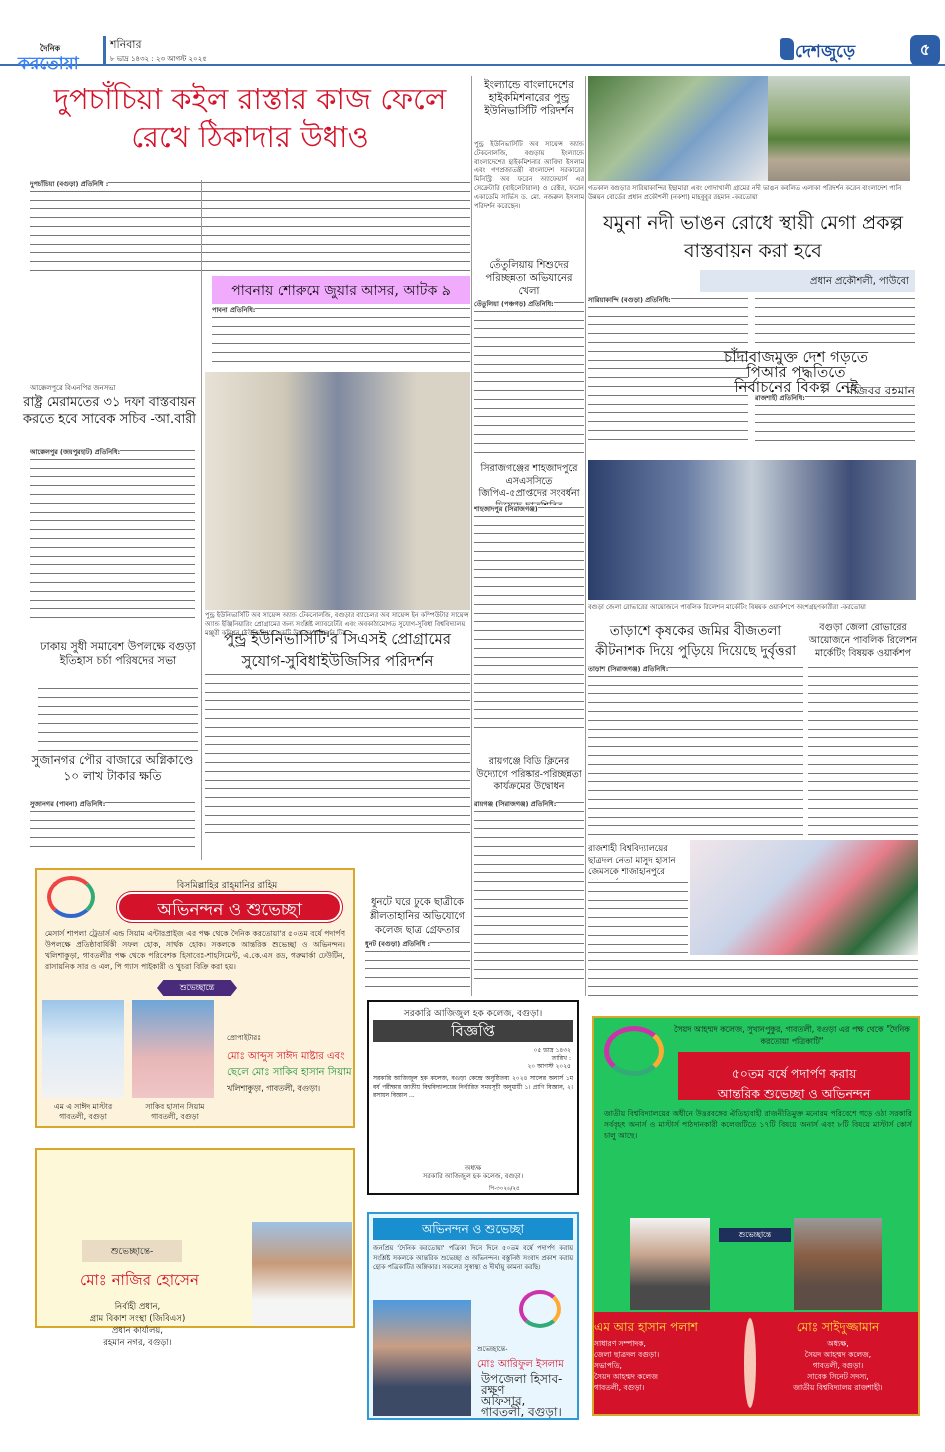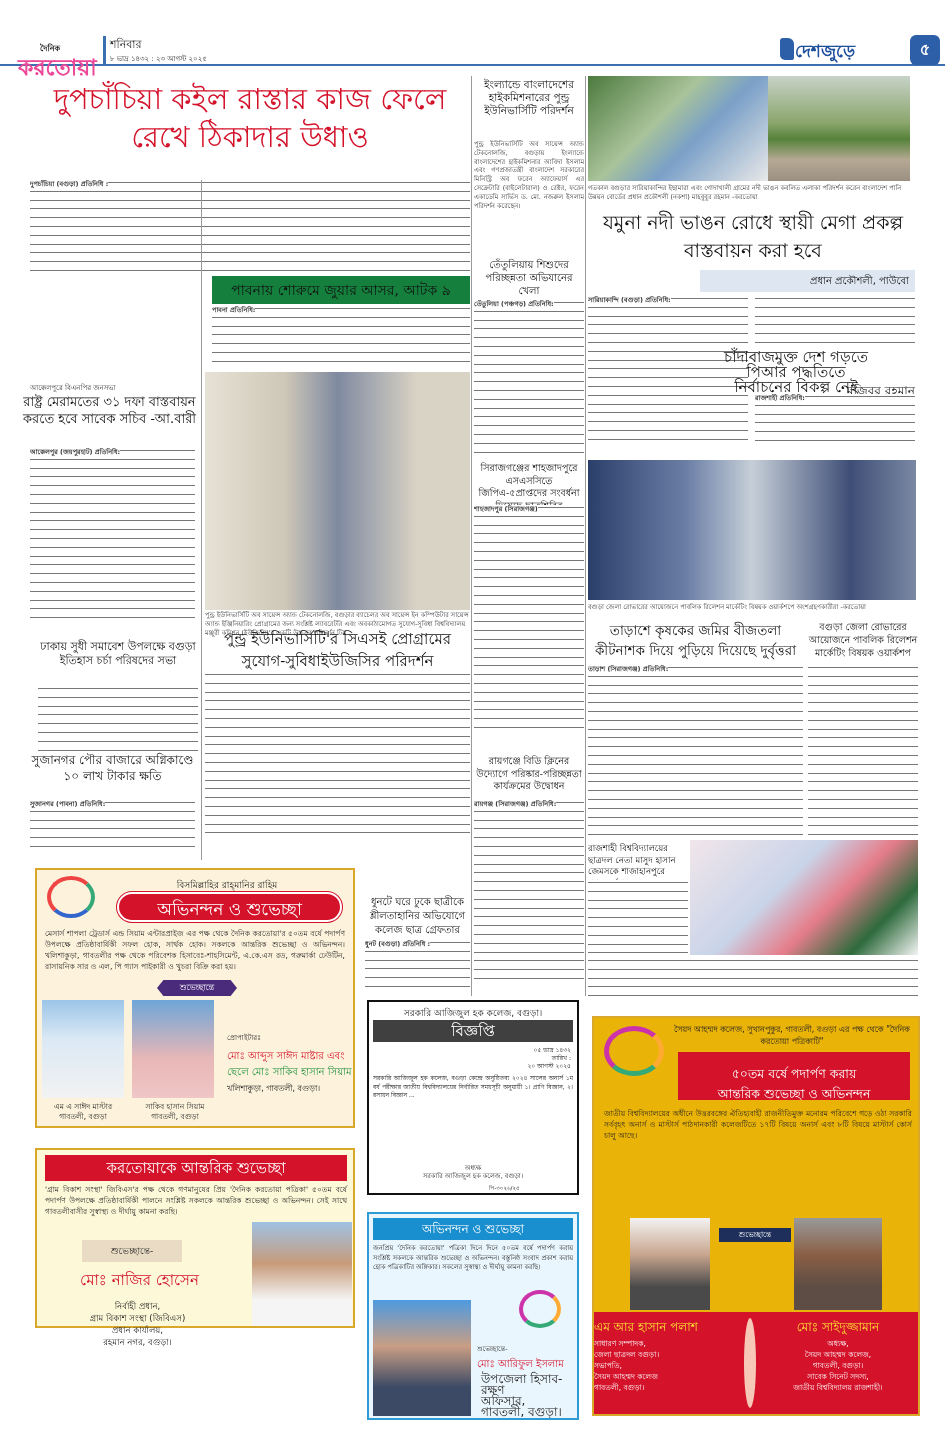--- a/index.html
+++ b/index.html
@@ -1,20 +1,20 @@
 <!DOCTYPE html>
 <html><head>
 <meta charset="utf-8">
 <style>
 *{box-sizing:border-box;margin:0;padding:0}
 body{width:945px;height:1452px;background:#fff;font-family:"DejaVu Sans",sans-serif;color:#222;position:relative;overflow:hidden}
 .abs{position:absolute}
 .masthead{left:0;top:0;width:945px;height:66px;border-bottom:2px solid #3a6fb0}
 .logo-small{left:40px;top:42px;font-size:8px;font-weight:bold}
-.logo{left:18px;top:50px;font-size:22px;font-weight:bold;color:#ec4899}
+.logo{left:18px;top:50px;font-size:17px;font-weight:bold;color:#3b82f6}
 .vsep{left:103px;top:36px;width:3px;height:28px;background:#3a6fb0}
 .day{left:110px;top:36px;font-size:11px}
 .date{left:110px;top:53px;font-size:7px}
 .section{left:795px;top:38px;font-size:17px;color:#1e4f9c;font-weight:bold}
 .pageno{left:910px;top:35px;width:30px;height:30px;background:#2d5ea8;color:#fff;border-radius:6px;text-align:center;line-height:30px;font-size:16px;font-weight:bold}
 .mapicon{left:780px;top:38px;width:14px;height:22px;background:#2d5ea8;border-radius:3px 6px 2px 5px}
 .headline{left:30px;top:80px;width:440px;font-size:29px;line-height:38px;color:#d4122a;text-align:center;font-family:"DejaVu Serif",serif}
 .body{font-size:6.5px;line-height:8.8px;color:#333;text-align:justify;overflow:hidden}
 .txt-fill{background:repeating-linear-gradient(#fff 0 2px,#777 2px 3px,#fff 3px 8.8px)}
 .hl-black{font-family:"DejaVu Serif",serif;color:#111;text-align:center}
@@ -36,21 +36,21 @@
   <div class="abs mapicon"></div>
   <div class="abs section">দেশজুড়ে</div>
   <div class="abs pageno">৫</div>
 </div>
 
 <div class="abs headline">দুপচাঁচিয়া কইল রাস্তার কাজ ফেলে রেখে ঠিকাদার উধাও</div>
 <div class="abs body txt-fill" style="left:30px;top:180px;width:440px;height:95px">
   <b style="background:#fff">দুপচাঁচিয়া (বগুড়া) প্রতিনিধি :</b>
 </div>
 
-<div class="abs" style="left:212px;top:276px;width:258px;height:28px;background:#15803d;font-family:'DejaVu Serif',serif;font-size:14px;line-height:28px;text-align:center;color:#111">পাবনায় শোরুমে জুয়ার আসর, আটক ৯</div>
+<div class="abs" style="left:212px;top:276px;width:258px;height:28px;background:#f0abfc;font-family:'DejaVu Serif',serif;font-size:14px;line-height:28px;text-align:center;color:#111">পাবনায় শোরুমে জুয়ার আসর, আটক ৯</div>
 <div class="abs body txt-fill" style="left:212px;top:306px;width:258px;height:58px"><b style="background:#fff">পাবনা প্রতিনিধি:</b></div>
 
 <div class="abs" style="left:30px;top:382px;font-size:7px;color:#333">আক্কেলপুরে বিএনপির জনসভা</div>
 <div class="abs hl-black" style="left:22px;top:393px;width:175px;font-size:13px;line-height:17px">রাষ্ট্র মেরামতের ৩১ দফা বাস্তবায়ন করতে হবে সাবেক সচিব -আ.বারী</div>
 <div class="abs body txt-fill" style="left:30px;top:448px;width:165px;height:170px"><b style="background:#fff">আক্কেলপুর (জয়পুরহাট) প্রতিনিধি:</b></div>
 
 <div class="abs photo" style="left:205px;top:372px;width:265px;height:238px;background:linear-gradient(90deg,#e7e2d6,#cfc8b8 30%,#7f8aa0 50%,#d9d3c5 80%)"></div>
 <div class="abs caption" style="left:205px;top:611px;width:265px;height:28px;overflow:hidden">পুন্ড্র ইউনিভার্সিটি অব সায়েন্স অ্যান্ড টেকনোলজি, বগুড়ার ব্যাচেলর অব সায়েন্স ইন কম্পিউটার সায়েন্স অ্যান্ড ইঞ্জিনিয়ারিং প্রোগ্রামের জন্য সংশ্লিষ্ট ল্যাবরেটরি এবং অবকাঠামোগত সুযোগ-সুবিধা বিশ্ববিদ্যালয় মঞ্জুরী কমিশন (ইউজিসি)'র একটি উচ্চতর পরিদর্শন টিম</div>
 
 <div class="abs hl-black" style="left:38px;top:640px;width:160px;font-size:11px;line-height:14px">ঢাকায় সুধী সমাবেশ উপলক্ষে বগুড়া ইতিহাস চর্চা পরিষদের সভা</div>
@@ -114,22 +114,20 @@
       <div>সাকিব হাসান সিয়াম</div>
       <div>গাবতলী, বগুড়া</div>
     </div>
   <div class="abs" style="left:190px;top:162px;font-size:7px">প্রোপাইটারঃ</div>
   <div class="abs" style="left:190px;top:178px;font-size:10px;color:#d4122a">মোঃ আব্দুস সাঈদ মাষ্টার এবং</div>
   <div class="abs" style="left:190px;top:194px;font-size:10px;color:#1a8f3a">ছেলে মোঃ সাকিব হাসান সিয়াম</div>
   <div class="abs" style="left:190px;top:212px;font-size:8px">খলিশাকুড়া, গাবতলী, বগুড়া।</div>
 </div>
 
 <div class="abs box" style="left:35px;top:1148px;width:320px;height:180px;background:#fdf8d8;border-width:2px">
-  <div class="abs redband" style="left:8px;top:5px;width:302px;height:26px;font-size:15px;line-height:26px">করতোয়াকে আন্তরিক শুভেচ্ছা</div>
-  <div class="abs" style="left:8px;top:34px;width:302px;font-size:7.5px;line-height:11px;text-align:justify">'গ্রাম বিকাশ সংস্থা' জিবিএস'র পক্ষ থেকে গণমানুষের প্রিয় 'দৈনিক করতোয়া পত্রিকা' ৫০তম বর্ষে পদার্পণ উপলক্ষে প্রতিষ্ঠাবার্ষিকী পালনে সংশ্লিষ্ট সকলকে আন্তরিক শুভেচ্ছা ও অভিনন্দন। সেই সাথে গাবতলীবাসীর সুস্বাস্থ্য ও দীর্ঘায়ু কামনা করছি।</div>
   <div class="abs" style="left:45px;top:90px;width:100px;height:22px;background:#eadcc4;text-align:center;font-size:9px;line-height:22px">শুভেচ্ছান্তে-</div>
   <div class="abs" style="left:0;top:118px;width:205px;text-align:center">
     <div style="font-size:15px;color:#d4122a;font-family:'DejaVu Serif',serif">মোঃ নাজির হোসেন</div>
   </div>
   <div class="abs photo" style="left:215px;top:72px;width:100px;height:104px;background:linear-gradient(180deg,#9fc1e3,#c79b7a 40%,#f5f5f5 75%)"></div>
 </div>
 <div class="abs" style="left:35px;top:1300px;width:205px;text-align:center;font-size:8.5px;line-height:12px">
   <div>নির্বাহী প্রধান,</div>
   <div>গ্রাম বিকাশ সংস্থা (জিবিএস)</div>
   <div>প্রধান কার্যালয়,</div>
@@ -159,21 +157,21 @@
   <div class="abs photo" style="left:4px;top:86px;width:98px;height:116px;background:linear-gradient(180deg,#4e9ae0,#c99e84 40%,#3d4a66 75%)"></div>
   <div class="abs" style="left:108px;top:130px;font-size:6.5px">শুভেচ্ছান্তে-</div>
   <div class="abs" style="left:108px;top:142px;font-size:10px;color:#d4122a">মোঃ আরিফুল ইসলাম</div>
   <div class="abs" style="left:112px;top:160px;font-size:12px;line-height:11px">
       <div>উপজেলা হিসাব-রক্ষণ</div>
       <div>অফিসার,</div>
       <div>গাবতলী, বগুড়া।</div>
     </div>
 </div>
 
-<div class="abs box" style="left:592px;top:1016px;width:328px;height:400px;background:#eab308;border-width:2px">
+<div class="abs box" style="left:592px;top:1016px;width:328px;height:400px;background:#22c55e;border-width:2px">
   <div class="abs" style="left:10px;top:8px;width:60px;height:50px;border-radius:50%;border:5px solid #c3a;border-right-color:#fa3;border-bottom-color:#3a7"></div>
   <div class="abs" style="left:78px;top:6px;width:240px;text-align:center;font-size:8px;line-height:12px">সৈয়দ আহম্মদ কলেজ, সুখানপুকুর, গাবতলী, বগুড়া এর পক্ষ থেকে "দৈনিক করতোয়া পত্রিকাটি"</div>
   <div class="abs redband" style="left:84px;top:34px;width:232px;height:48px;padding-top:12px">
     <div style="font-size:12.5px;line-height:20px">৫০তম বর্ষে পদার্পণ করায়</div>
     <div style="font-size:12.5px;line-height:20px">আন্তরিক শুভেচ্ছা ও অভিনন্দন</div>
   </div>
   <div class="abs" style="left:10px;top:90px;width:308px;height:98px;font-size:7.5px;line-height:11px;text-align:justify;overflow:hidden">জাতীয় বিশ্ববিদ্যালয়ের অধীনে উত্তরবঙ্গের ঐতিহ্যবাহী রাজনীতিমুক্ত মনোরম পরিবেশে গড়ে ওঠা সরকারি সর্ববৃহৎ অনার্স ও মাস্টার্স পাঠদানকারী কলেজটিতে ১৭টি বিষয়ে অনার্স এবং ৮টি বিষয়ে মাস্টার্স কোর্স চালু আছে।</div>
   <div class="abs" style="left:125px;top:210px;width:72px;height:14px;background:#1d2f5a;color:#fff;text-align:center;font-size:7.5px;line-height:14px">শুভেচ্ছান্তে</div>
   <div class="abs photo" style="left:36px;top:200px;width:80px;height:92px;background:linear-gradient(180deg,#f3f3f3,#c8a58e 40%,#4a4a4a 75%)"></div>
   <div class="abs photo" style="left:200px;top:200px;width:88px;height:92px;background:linear-gradient(180deg,#999,#8b5f45 40%,#5d4d44 75%)"></div>

